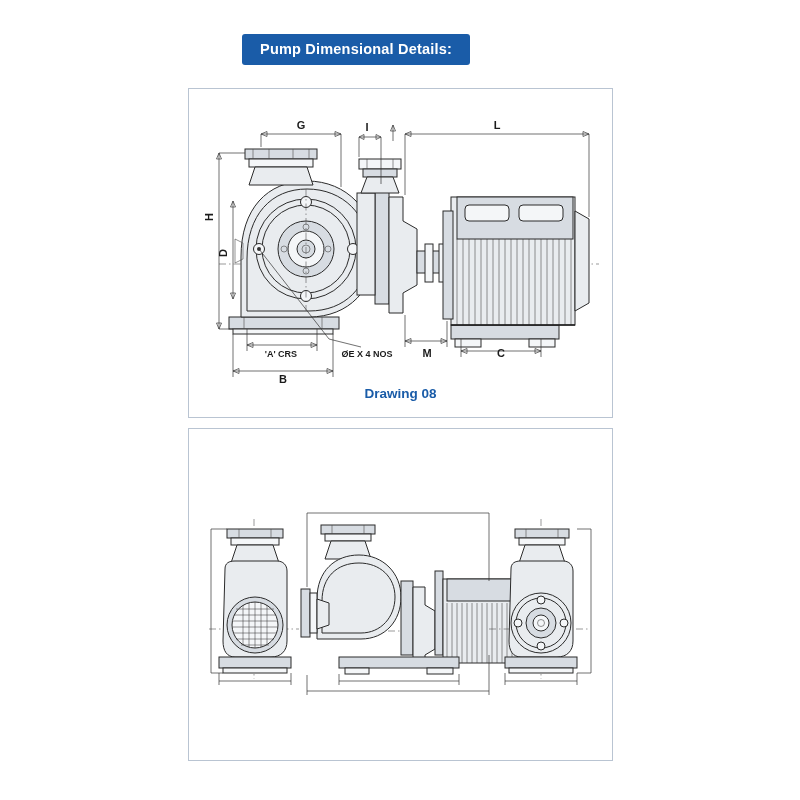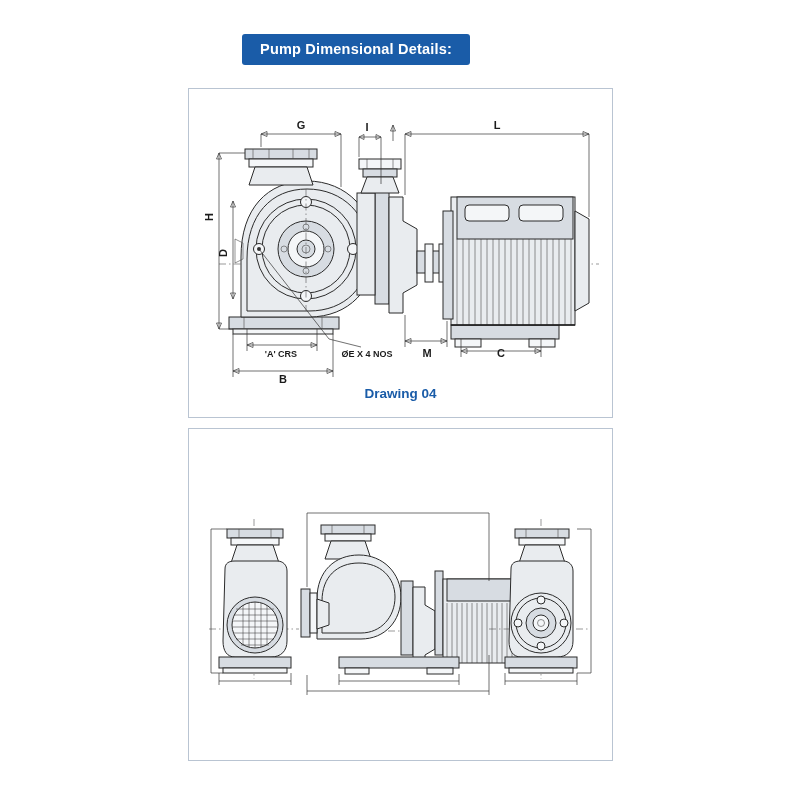--- a/index.html
+++ b/index.html
@@ -261,21 +261,21 @@
 
         <line class="dim" x1="272" y1="262" x2="352" y2="262"></line>
         <path class="dim" d="M272,262 l6,-2.5 l0,5 z" fill="#333"></path>
         <path class="dim" d="M352,262 l-6,-2.5 l0,5 z" fill="#333"></path>
         <line class="dim" x1="272" y1="250" x2="272" y2="268"></line>
         <line class="dim" x1="352" y1="250" x2="352" y2="268"></line>
         <text class="lbl" x="312" y="268" text-anchor="middle">C</text>
 
       </svg>
     </div>
-    <div class="panel-caption" id="caption-02">Drawing 04</div>
+    <div class="panel-caption" id="caption-02">Drawing 08</div>
   </div>
 
   <div class="panel" id="panel-03">
     <div class="svg-holder">
       <svg viewBox="0 0 425 333" width="425" height="333" xmlns="http://www.w3.org/2000/svg">
 
         <g>
           <line class="cl" x1="20" y1="200" x2="110" y2="200"></line>
           <line class="cl" x1="65" y1="90" x2="65" y2="250"></line>
 

